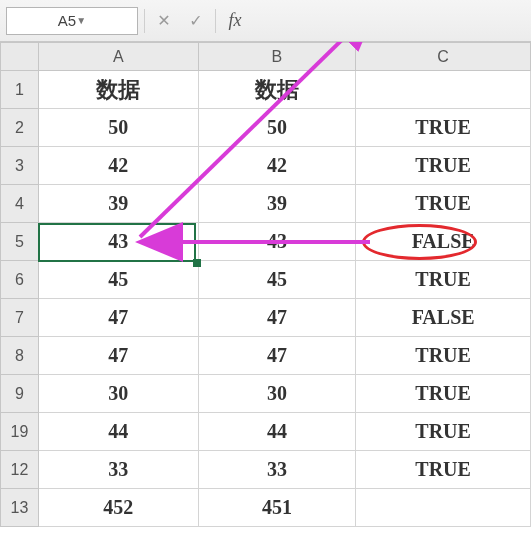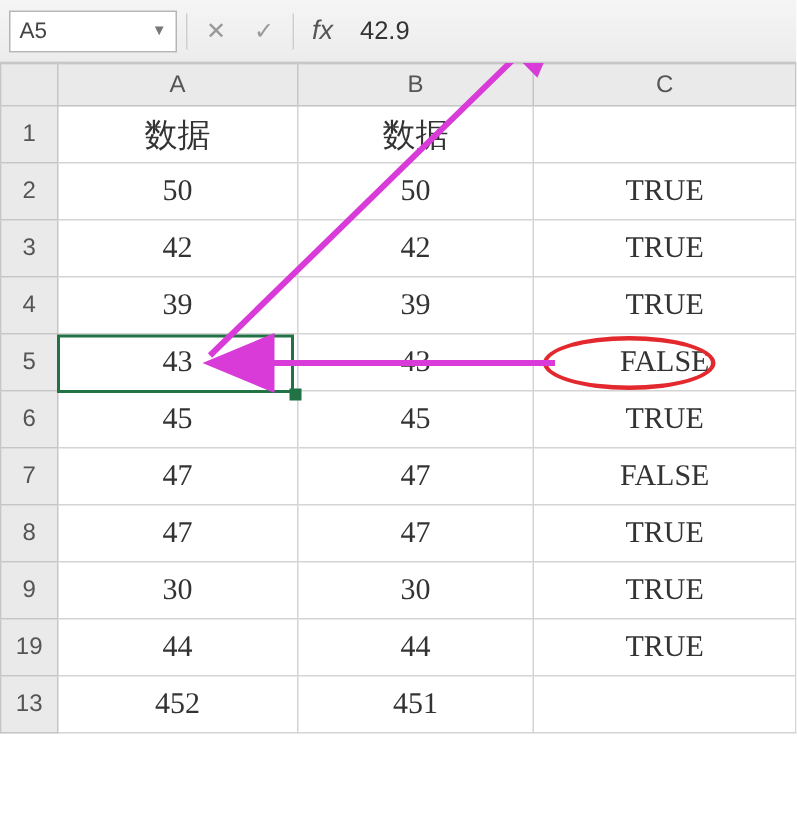--- a/index.html
+++ b/index.html
@@ -16,55 +16,56 @@
   align-items: center;
   height: 42px;
   background: linear-gradient(#f5f5f5,#ececec);
   border-bottom: 1px solid #c8c8c8;
   padding: 0 6px;
   gap: 6px;
 }
 .name-box {
   display: flex;
   align-items: center;
-  justify-content: space-between;
-  width: 112px;
+  justify-content: center;
+  width: 132px;
   height: 28px;
   background: #fff;
   border: 1px solid #b5b5b5;
   padding: 0 6px;
   font-size: 15px;
   color: #444;
 }
 .name-box-dd { font-size: 10px; color: #777; }
 .vline { width: 1px; height: 24px; background: #cfcfcf; }
 .fb-btn {
   display: flex; align-items: center; justify-content: center;
   width: 26px; height: 26px; color: #9a9a9a; font-size: 16px;
 }
-.fb-btn.fx { color: #555; font-style: italic; font-family: Liberation Sans, sans-serif; font-size: 18px; }
+.fb-btn.fx { color: #555; font-style: italic; font-family: Liberation Serif, serif; font-size: 18px; }
 .fb-input {
   flex: 1; height: 28px; border: none; background: transparent;
   font-size: 17px; padding: 0 6px; outline: none; color: #333;
 }
 .sheet { position: relative; }
 .grid { border-collapse: collapse; table-layout: fixed; }
 .corner { width: 38px; height: 28px; background: #e9e9e9; border: 1px solid #c6c6c6; }
 .col-h {
   background: #eaeaea; border: 1px solid #c6c6c6; text-align: center;
   font-size: 16px; color: #555; height: 28px; font-weight: normal;
 }
 .row-h {
   background: #eaeaea; border: 1px solid #c6c6c6; text-align: center;
   font-size: 16px; color: #555; width: 38px; font-weight: normal;
 }
 td.cell {
   border: 1px solid #d4d4d4; text-align: center; padding: 0 4px;
   font-size: 20px; color: #333; height: 38px;
   font-family: "Times New Roman", SimSun, serif;
+  font-weight: bold;
 }
 td.cell.cn { font-family: SimSun, "Songti SC", serif; font-size: 22px; }
 .col-A { width: 160px; }
 .col-B { width: 158px; }
 .col-C { width: 175px; }
 .active-outline {
   position: absolute; border: 2px solid #217346;
   pointer-events: none;
 }
 .active-handle {
@@ -83,21 +84,20 @@
 <div class="formula-bar">
   <div class="name-box">
     <span>A5</span>
     <span class="name-box-dd">▼</span>
   </div>
   <div class="vline"></div>
   <div class="fb-btn">✕</div>
   <div class="fb-btn">✓</div>
   <div class="vline"></div>
   <div class="fb-btn fx">fx</div>
-  <input class="fb-input" value="42.9" style="">
 </div>
 
 <div class="sheet">
 <table class="grid">
   <colgroup>
     <col style="width:38px">
     <col class="col-A">
     <col class="col-B">
     <col class="col-C">
   </colgroup>
@@ -162,20 +162,26 @@
     <td class="cell">30</td>
     <td class="cell">TRUE</td>
   </tr>
   <tr>
     <th class="row-h">19</th>
     <td class="cell">44</td>
     <td class="cell">44</td>
     <td class="cell">TRUE</td>
   </tr>
   <tr>
+    <th class="row-h">12</th>
+    <td class="cell">33</td>
+    <td class="cell">33</td>
+    <td class="cell">TRUE</td>
+  </tr>
+  <tr>
     <th class="row-h">13</th>
     <td class="cell">452</td>
     <td class="cell">451</td>
     <td class="cell"></td>
   </tr>
 </tbody>
     </table>
 
 <div class="active-outline" style="left:38px; top:181px; width:158px; height:39px;"></div>
 <div class="active-handle" style="left:193px; top:217px;"></div>

